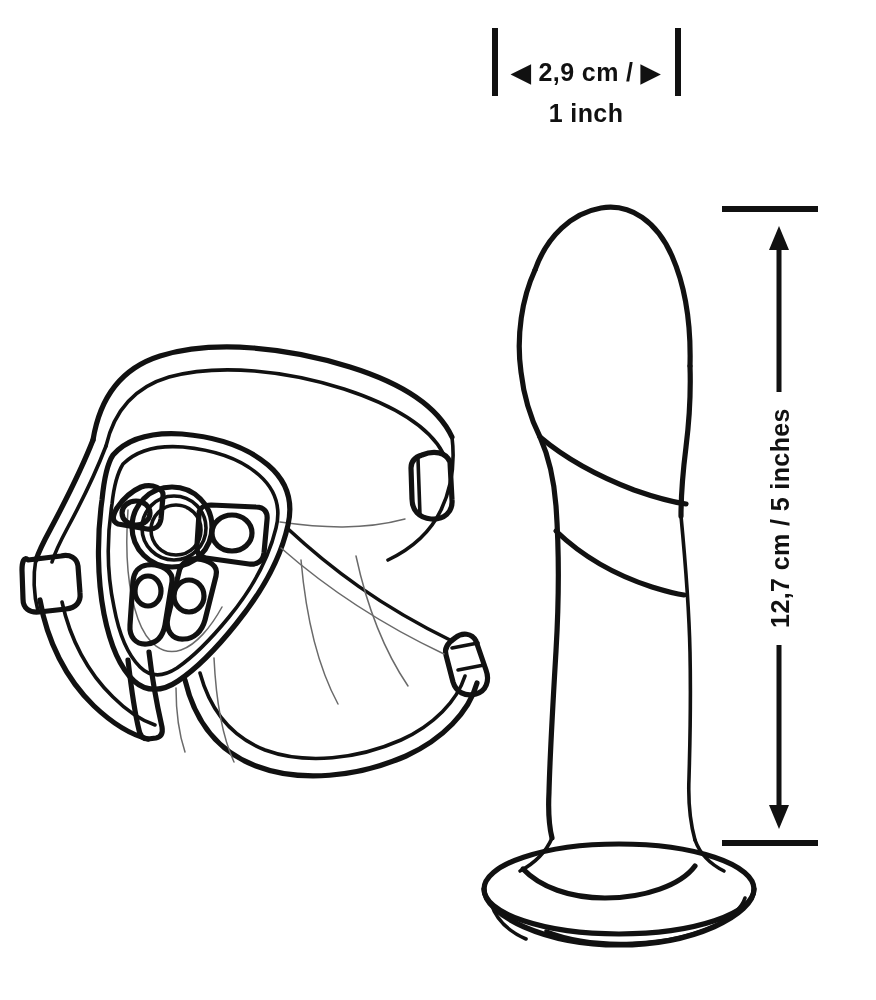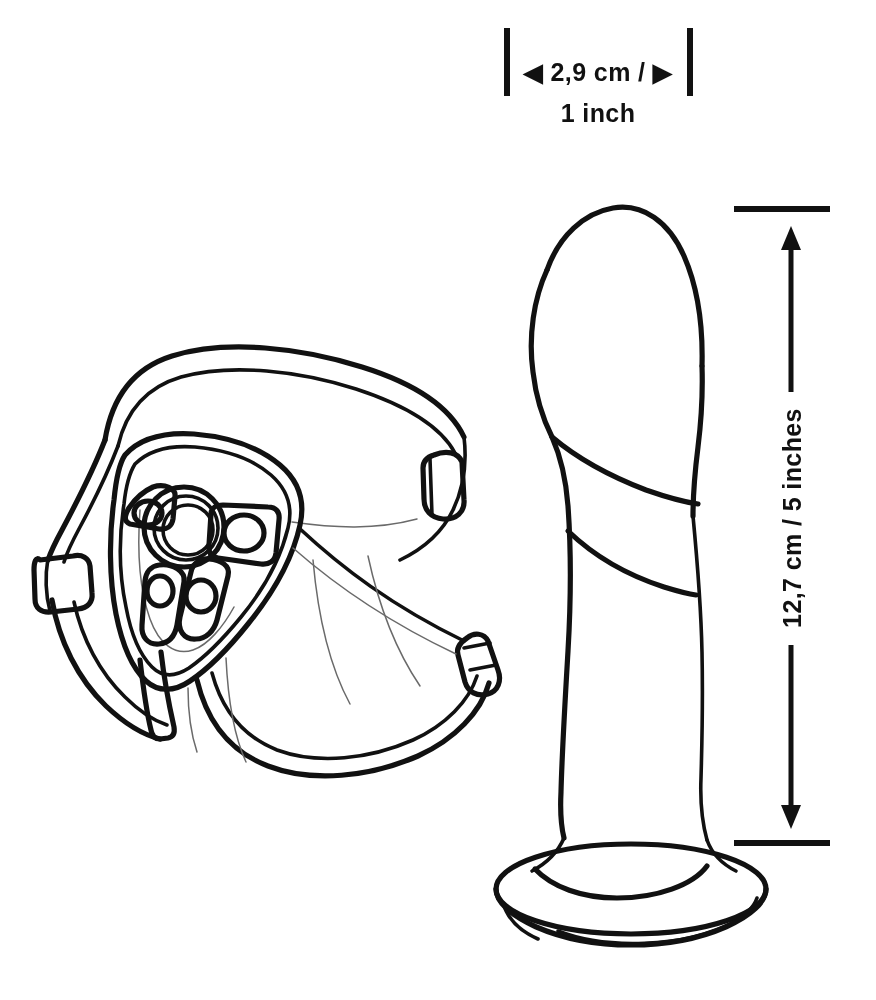--- a/index.html
+++ b/index.html
@@ -10,21 +10,21 @@
   }
   body {
     width: 876px;
     height: 1000px;
     position: relative;
     overflow: hidden;
     font-family: "Liberation Sans", sans-serif;
   }
   #diagram-root {
     position: absolute;
-    left: 12px;
+    left: 0;
     top: 0;
     width: 864px;
     height: 1000px;
     background: #ffffff;
   }
   svg#scene {
     display: block;
     width: 876px;
     height: 1000px;
   }

